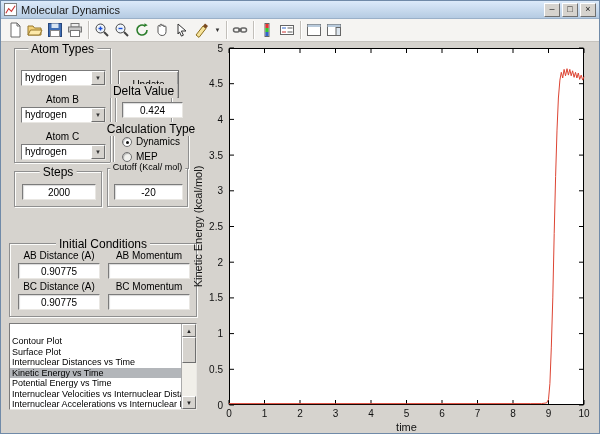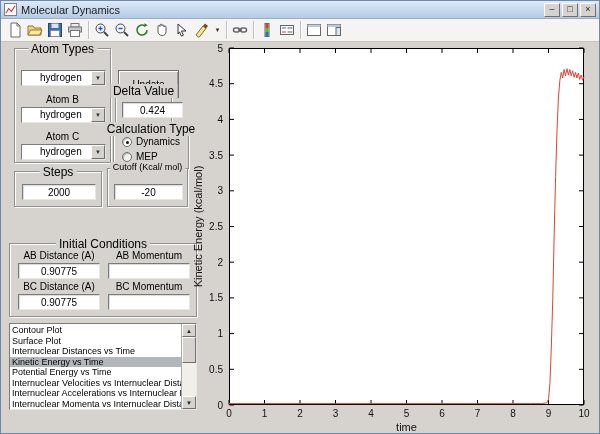--- a/index.html
+++ b/index.html
@@ -56,21 +56,21 @@
   .field {
     position: absolute; background: #fff; text-align: center;
     border: 1px solid #7b7b7b; border-bottom-color: #e9e7e3; border-right-color: #e9e7e3;
     box-shadow: inset 1px 1px 1px rgba(0,0,0,.15);
     font-family: "Liberation Sans", sans-serif; font-size: 10px; color: #000;
   }
   .combo {
     position: absolute; background: #fff; display: flex; align-items: stretch;
     border: 1px solid #7b7b7b; border-bottom-color: #e9e7e3; border-right-color: #e9e7e3;
   }
-  .combo-value { flex: 1; padding-left: 18px; font-size: 10px; line-height: 14px; overflow: hidden; white-space: nowrap; }
+  .combo-value { flex: 1; padding-left: 3px; font-size: 10px; line-height: 14px; overflow: hidden; white-space: nowrap; }
   .combo-btn {
     width: 14px; background: #d6d3ce; display: flex; align-items: center; justify-content: center;
     font-size: 6px; color: #333; border: 1px solid; border-color: #ffffff #6f6f6f #6f6f6f #ffffff;
   }
   .update-btn {
     position: absolute; background: #d6d3ce; font-size: 10px; color: #000;
     border: 1px solid #707070; box-shadow: inset 1px 1px 0 #ffffff, inset -1px -1px 0 #9a9a9a;
     font-family: "Liberation Sans", sans-serif;
   }
   .radio-row { position: absolute; display: flex; align-items: flex-end; gap: 4px; font-size: 10px; }
@@ -95,21 +95,21 @@
   .hs-track { flex: 1; position: relative; }
   .hs-thumb {
     position: absolute; top: 0; bottom: 0; left: 2px; width: 26px;
     background: #d6d3ce; border: 1px solid; border-color: #ffffff #6f6f6f #6f6f6f #ffffff;
   }
   
   .listbox {
     position: absolute; background: #fff; display: flex;
     border: 1px solid #7b7b7b; border-bottom-color: #e9e7e3; border-right-color: #e9e7e3;
   }
-  .list-items { flex: 1; overflow: hidden; padding-top: 1px; }
+  .list-items { flex: 1; overflow: hidden; padding-top: 12px; }
   .list-item { font-size: 9px; line-height: 10.5px; padding-left: 2px; white-space: nowrap; overflow: hidden; }
   .list-item.selected { background: #b3b6ba; }
   .vscroll { width: 15px; display: flex; flex-direction: column; background: #f1efe9; border-left: 1px solid #aaa; }
   .vs-track { flex: 1; position: relative; }
   .vs-thumb {
     position: absolute; left: 0; right: 0; top: 0; height: 26px;
     background: #d6d3ce; border: 1px solid; border-color: #ffffff #6f6f6f #6f6f6f #ffffff;
   }
   
   .tick { font-family: "Liberation Sans", sans-serif; font-size: 10px; fill: #111; }

